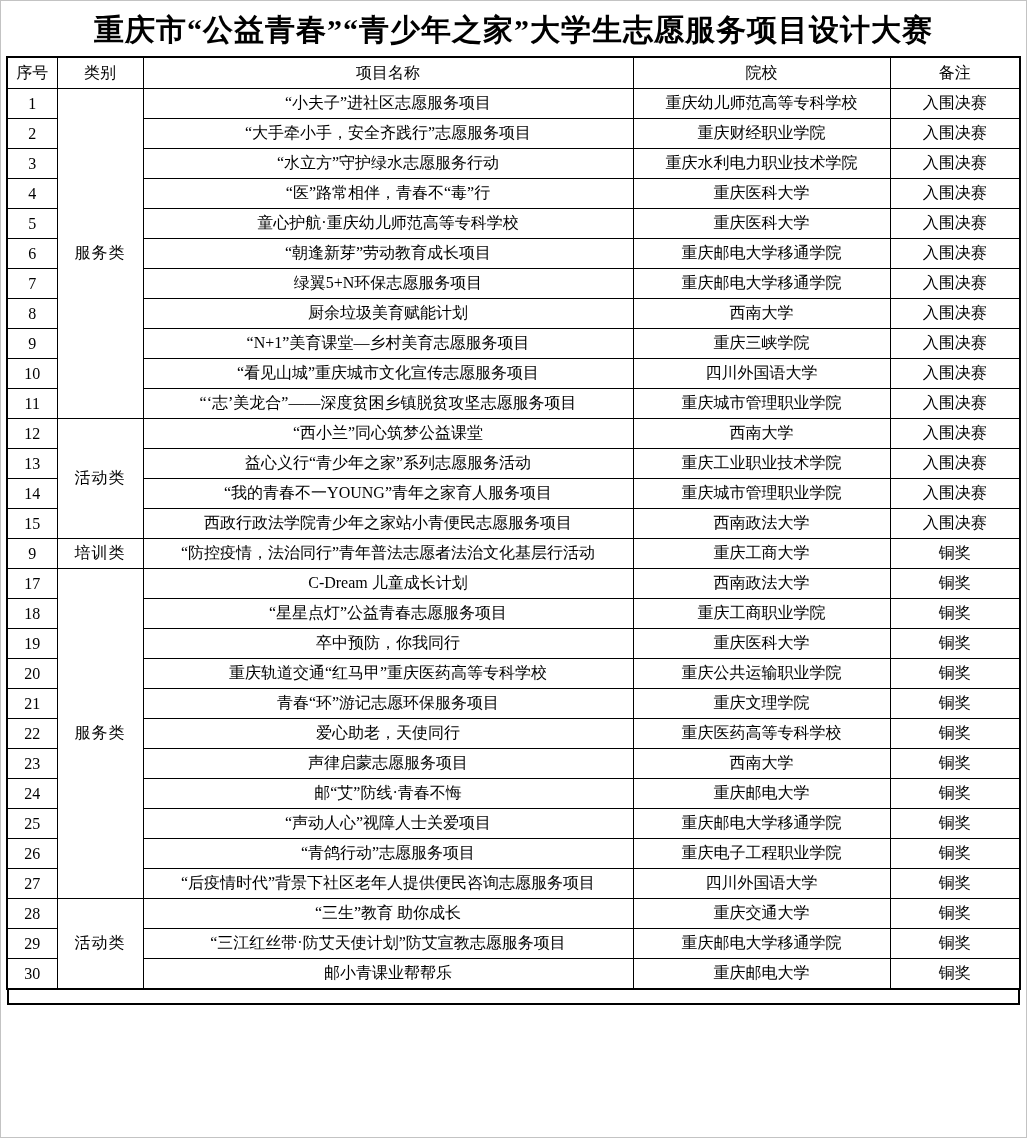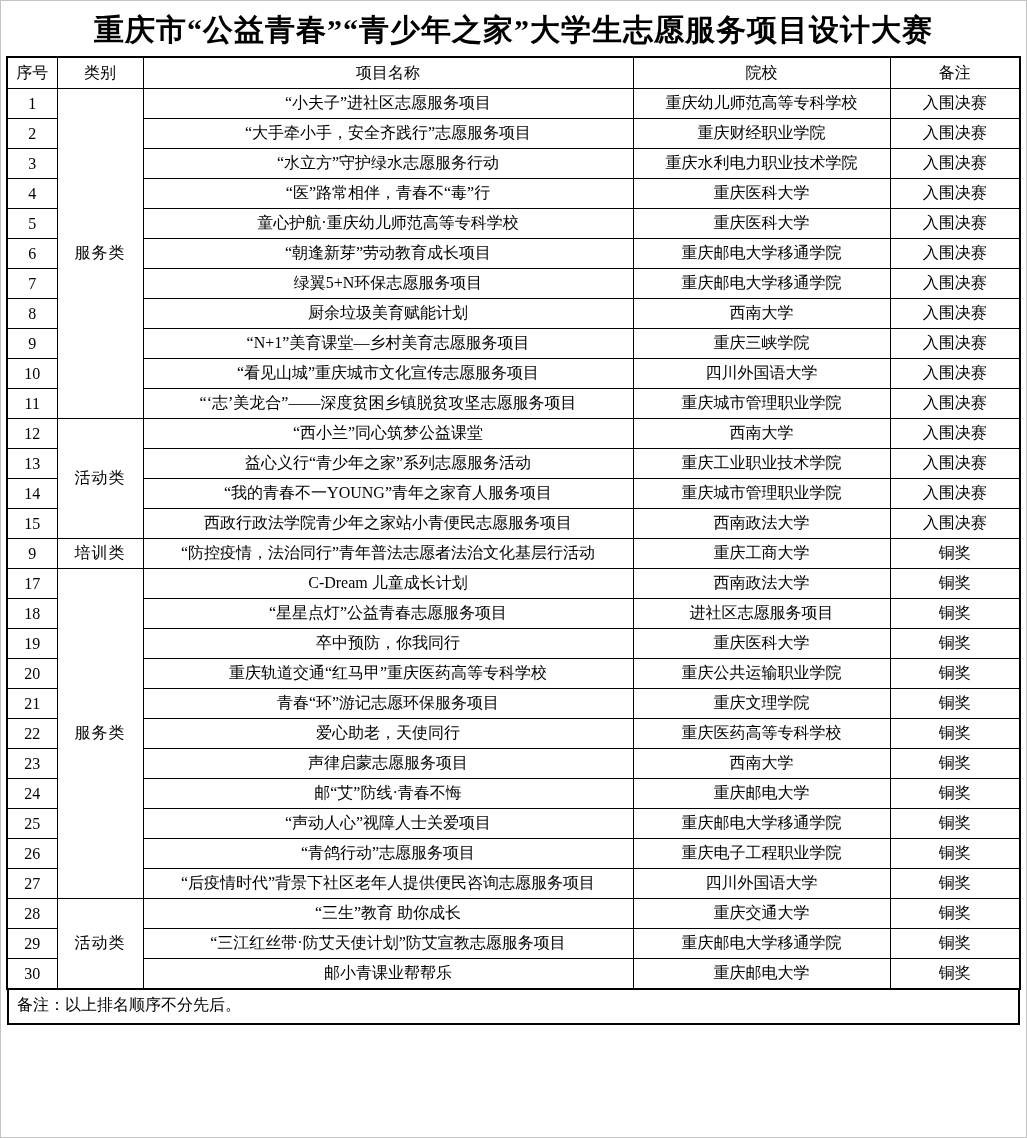--- a/index.html
+++ b/index.html
@@ -164,21 +164,21 @@
         <tr>
           <td>17</td>
           <td rowspan="11" class="cat">服务类</td>
           <td>C-Dream 儿童成长计划</td>
           <td>西南政法大学</td>
           <td>铜奖</td>
         </tr>
         <tr>
           <td>18</td>
           <td>“星星点灯”公益青春志愿服务项目</td>
-          <td>进社区志愿服务项目</td>
+          <td>重庆工商职业学院</td>
           <td>铜奖</td>
         </tr>
         <tr>
           <td>19</td>
           <td>卒中预防，你我同行</td>
           <td>重庆医科大学</td>
           <td>铜奖</td>
         </tr>
         <tr>
           <td>20</td>
@@ -244,16 +244,15 @@
         <tr>
           <td>30</td>
           <td>邮小青课业帮帮乐</td>
           <td>重庆邮电大学</td>
           <td>铜奖</td>
         </tr>
       </tbody>
   </table>
 
   <div class="notes">
-    <p>备注：以上排名顺序不分先后。</p>
   </div>
 
 </div>
 
 </body></html>

